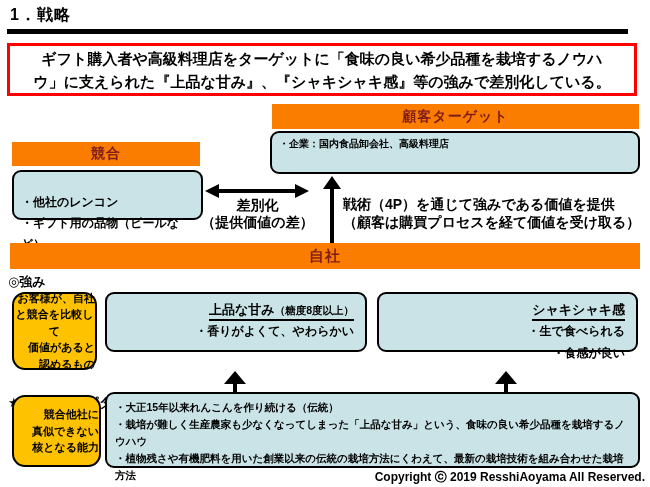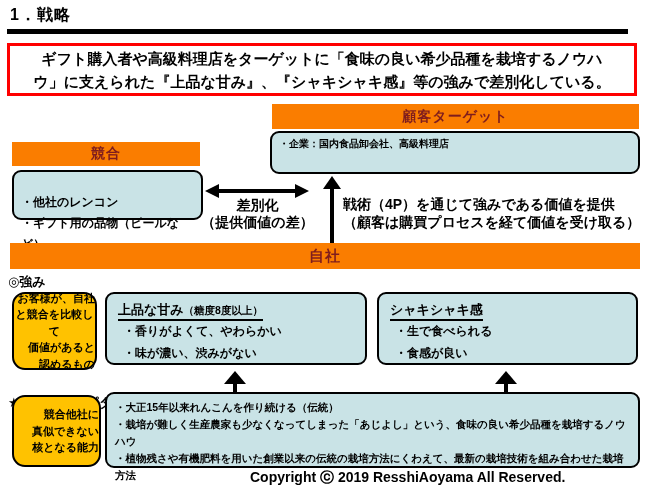--- a/index.html
+++ b/index.html
@@ -44,30 +44,30 @@
   .section-label{font-size:13px;}
   .label-strengths{left:8px;top:273px;}
   .label-core{left:8px;top:394px;}
   .yellowbox{
     background:var(--yellow);border:2px solid #000;border-radius:13px;box-sizing:border-box;
     display:flex;flex-direction:column;align-items:flex-end;justify-content:center;
     text-align:center;font-size:11px;line-height:1.5;
   }
   .strength-def{left:12px;top:292px;width:85px;height:78px;}
   .core-def{left:12px;top:395px;width:89px;height:72px;}
-  .strength-box{top:292px;height:73px;padding:7px 11px 0;font-size:12px;line-height:1.8;}
+  .strength-box{top:292px;height:60px;padding:7px 11px 0;font-size:12px;line-height:1.8;text-align:right;}
   .strength-box-1{left:105px;width:262px;}
   .strength-box-2{left:377px;width:261px;}
   .strength-box .boxtitle{line-height:1.4;}
   .u-wrap{display:inline-block;border-bottom:2px solid #000;padding-bottom:0px;}
   .t-main{font-size:13px;}
   .t-note{font-size:10.5px;}
   .strength-box .bullet{margin-left:5px;}
   .core-box{left:105px;top:392px;width:535px;height:76px;padding:5px 8px;font-size:10.5px;line-height:1.62;}
-  .copyright{left:250px;top:469px;width:395px;text-align:left;font-size:14px;}
+  .copyright{left:250px;top:469px;width:395px;text-align:right;font-size:12px;}
 </style>
 </head>
 <body>
 
 <div class="canvas">
 
   <div class="abs page-title">1．戦略</div>
   <div class="abs title-rule"></div>
 
   <div class="abs summary-box">
@@ -114,21 +114,20 @@
     <div>と競合を比較して</div>
     <div>価値があると</div>
     <div>認めるもの</div>
   </div>
 
   <div class="abs bluebox strength-box strength-box-1">
     <div class="boxtitle">
       <span class="u-wrap"><span class="t-main">上品な甘み</span><span class="t-note">（糖度8度以上）</span></span>
     </div>
     <div class="bullet">・香りがよくて、やわらかい</div>
-    <div class="bullet">・味が濃い、渋みがない</div>
   </div>
 
   <div class="abs bluebox strength-box strength-box-2">
     <div class="boxtitle">
       <span class="u-wrap"><span class="t-main">シャキシャキ感</span><span class="t-note"></span></span>
     </div>
     <div class="bullet">・生で食べられる</div>
     <div class="bullet">・食感が良い</div>
   </div>
 
@@ -144,20 +143,20 @@
   <div class="abs section-label label-core">★コア・コンピタンス</div>
 
   <div class="abs yellowbox core-def">
     <div>競合他社に</div>
     <div>真似できない</div>
     <div>核となる能力</div>
   </div>
 
   <div class="abs bluebox core-box">
     <div>・大正15年以来れんこんを作り続ける（伝統）</div>
-    <div>・栽培が難しく生産農家も少なくなってしまった「あじよし」という、食味の良い希少品種を栽培するノウハウ</div>
+    <div>・栽培が難しく生産農家も少なくなってしまった「上品な甘み」という、食味の良い希少品種を栽培するノウハウ</div>
     <div>・植物残さや有機肥料を用いた創業以来の伝統の栽培方法にくわえて、最新の栽培技術を組み合わせた栽培方法</div>
     <div>・れんこんの持つ甘味にこだわり</div>
   </div>
 
   <div class="abs copyright">Copyright ⓒ 2019 ResshiAoyama All Reserved.</div>
 
 </div>
 
 </body></html>

